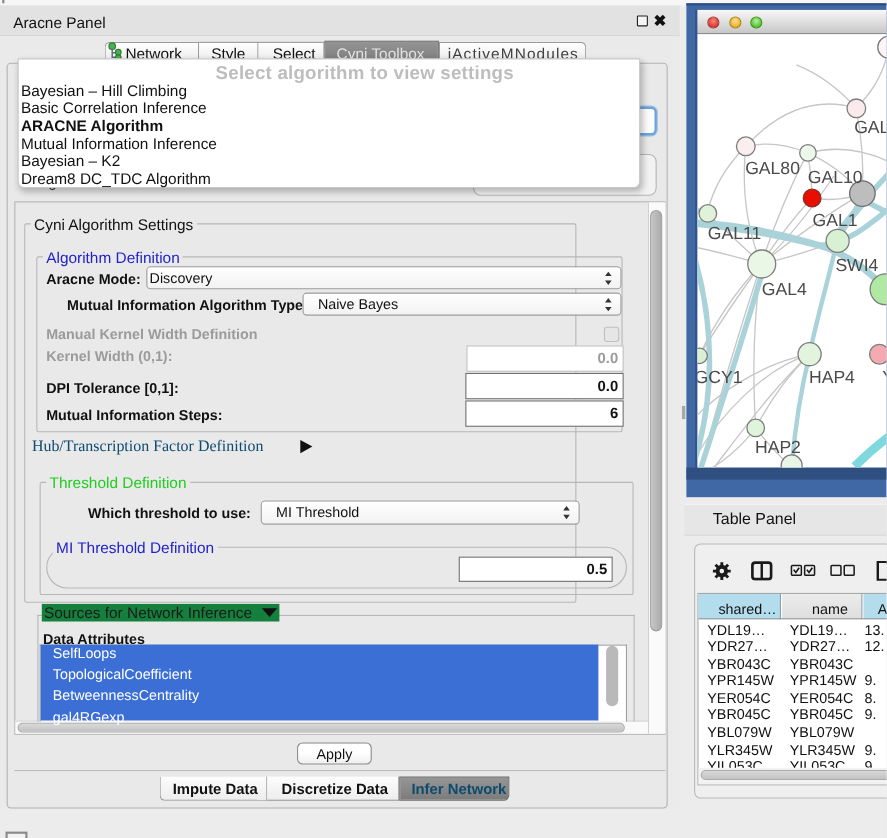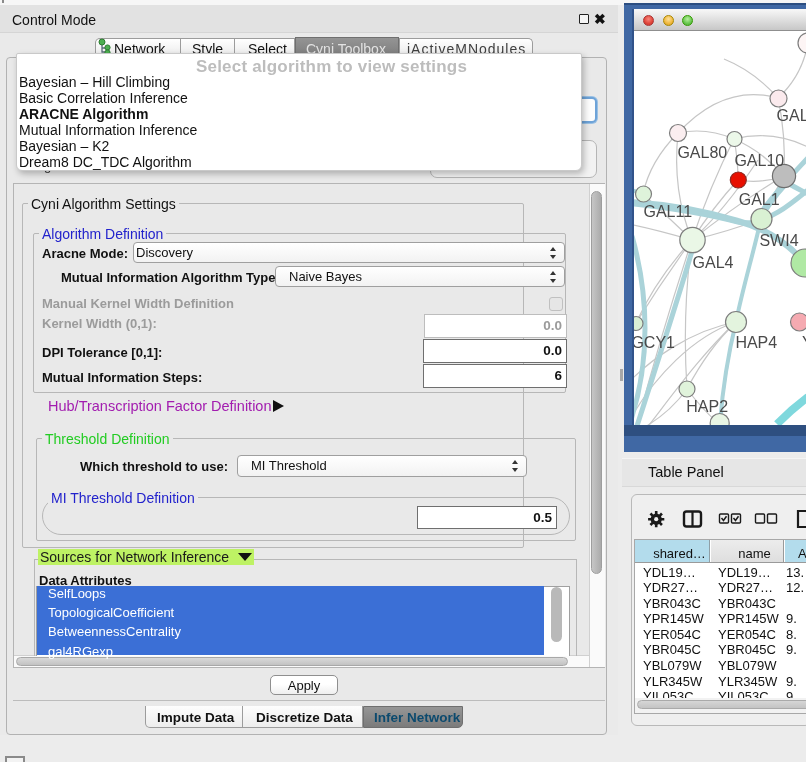--- a/index.html
+++ b/index.html
@@ -19,21 +19,21 @@
   font-size:14px; white-space:nowrap; }
 </style>
 </head>
 <body>
 <div id="stage">
 
 <div class="abs" style="left:0;top:0;width:806px;height:5px;background:#f6f6f6;"></div>
 <div class="abs" style="left:2px;top:0;width:2px;height:3px;background:#8a8a8a;"></div>
 
 <div class="abs" style="left:0;top:5px;width:618px;height:28px;background:#e2e2e2;border-bottom:1px solid #d5d5d5;"></div>
-<div class="abs" style="left:12px;top:12px;font-size:14px;color:#111;">Control Mode</div>
+<div class="abs" style="left:12px;top:12px;font-size:14px;color:#111;">Aracne Panel</div>
 <div class="abs" style="left:579px;top:14px;width:10px;height:10px;border:1.5px solid #222;border-radius:1px;background:#f5f5f5;"></div>
 <div class="abs" style="left:594px;top:11px;font-size:14px;font-weight:bold;color:#111;">✖</div>
 
 <div class="abs" style="left:0;top:33px;width:618px;height:702px;background:#eaeaea;"></div>
 
 <div class="abs" style="left:6px;top:57px;width:601px;height:678px;background:#e9e9e9;border:1px solid #b2b2b2;border-radius:4px;"></div>
 
 <div class="abs" style="left:95px;top:38px;width:86px;height:20px;background:linear-gradient(#ffffff,#e8e8e8);border:1px solid #9c9c9c;border-bottom:none;border-radius:5px 0 0 0;"></div>
 <div class="abs" style="left:181px;top:38px;width:54px;height:20px;background:linear-gradient(#ffffff,#e8e8e8);border:1px solid #9c9c9c;border-bottom:none;border-left:none;"></div>
 <div class="abs" style="left:235px;top:38px;width:60px;height:20px;background:linear-gradient(#ffffff,#e8e8e8);border:1px solid #9c9c9c;border-bottom:none;border-left:none;"></div>
@@ -83,39 +83,39 @@
 </div>
 <div class="abs lbl dis" style="left:42px;top:296px;">Manual Kernel Width Definition</div>
 <div class="abs" style="left:549px;top:297px;width:14px;height:14px;background:#e6e6e6;border:1px solid #c0c0c0;border-radius:3px;"></div>
 <div class="abs lbl dis" style="left:42px;top:316px;">Kernel Width (0,1):</div>
 <div class="abs tfield" style="left:424px;top:314px;width:143px;height:24px;line-height:22px;border-color:#bdbdbd;color:#9b9b9b;">0.0</div>
 <div class="abs lbl" style="left:42px;top:345px;">DPI Tolerance [0,1]:</div>
 <div class="abs tfield" style="left:423px;top:339px;width:144px;height:24px;line-height:22px;">0.0</div>
 <div class="abs lbl" style="left:42px;top:370px;">Mutual Information Steps:</div>
 <div class="abs tfield" style="left:423px;top:364px;width:144px;height:24px;line-height:22px;">6</div>
 
-<div class="abs" style="left:48px;top:398px;font-size:14.5px;color:#a21caf;white-space:nowrap;">Hub/Transcription Factor Definition</div>
+<div class="abs" style="left:29px;top:398px;font-size:14.5px;color:#0c4a6e;white-space:nowrap;font-family:Liberation Serif, serif;">Hub/Transcription Factor Definition</div>
 <div class="abs" style="left:273px;top:400px;width:0;height:0;border-left:11px solid #111;border-top:6px solid transparent;border-bottom:6px solid transparent;"></div>
 
 <div class="abs tbox" style="left:36px;top:438px;width:540px;height:103px;">
   <div class="btitle" style="color:#22cc22;">Threshold Definition</div>
 </div>
 <div class="abs lbl" style="left:80px;top:459px;">Which threshold to use:</div>
 <div class="abs combo" style="left:237px;top:455px;width:290px;height:22px;line-height:20px;padding-left:13px;">MI Threshold
   <svg class="carrow" viewBox="0 0 8 12">
         <path d="M4 0 L7 4 L1 4 Z M4 12 L7 8 L1 8 Z" fill="#333"></path>
       </svg>
 </div>
 <div class="abs tbox" style="left:42px;top:497px;width:528px;height:38px;border-radius:19px;">
   <div class="btitle" style="color:#2222cc;">MI Threshold Definition</div>
 </div>
 <div class="abs tfield" style="left:417px;top:506px;width:140px;height:23px;line-height:21px;">0.5</div>
 
 <div class="abs" style="left:34px;top:559px;width:543px;height:97px;border:1px solid #b7b7b7;border-bottom:none;"></div>
-<div class="abs" style="left:38px;top:549px;background:#bef264;padding:0 2px;font-size:14px;color:#1a1a1a;white-space:nowrap;">Sources for Network Inference <span style="display:inline-block;margin-left:5px;width:0;height:0;border-top:8px solid #111;border-left:7px solid transparent;border-right:7px solid transparent;vertical-align:1px;"></span></div>
+<div class="abs" style="left:38px;top:549px;background:#15803d;padding:0 2px;font-size:14px;color:#1a1a1a;white-space:nowrap;">Sources for Network Inference <span style="display:inline-block;margin-left:5px;width:0;height:0;border-top:8px solid #111;border-left:7px solid transparent;border-right:7px solid transparent;vertical-align:1px;"></span></div>
 <div class="abs lbl" style="left:39px;top:573px;">Data Attributes</div>
 <div class="abs" style="left:36px;top:586px;width:534px;height:70px;background:#fff;border:1px solid #a0a0a0;border-bottom:none;"></div>
 <div class="abs" style="left:37px;top:586px;width:507px;height:69px;background:#3b6fd6;"></div>
 <div class="abs" style="left:48px;top:583.5px;font-size:13px;color:#fff;line-height:19.4px;white-space:nowrap;">SelfLoops<br>TopologicalCoefficient<br>BetweennessCentrality<br>gal4RGexp</div>
 <div class="abs" style="left:551px;top:587px;width:11px;height:55px;background:#b9b9b9;border-radius:6px;"></div>
 
 <div class="abs" style="left:270px;top:675px;width:68px;height:20px;border:1px solid #8f8f8f;border-radius:5px;background:linear-gradient(#ffffff,#ffffff 45%,#efefef);font-size:13px;color:#111;text-align:center;line-height:19px;">Apply</div>
 <div class="abs" style="left:13px;top:700px;width:592px;height:1px;background:#bcbcbc;"></div>
 
 <div class="abs" style="left:145px;top:706px;width:98px;height:22px;background:linear-gradient(#fdfdfd,#ededed);border:1px solid #9c9c9c;border-top:none;border-radius:0 0 0 5px;"></div>

